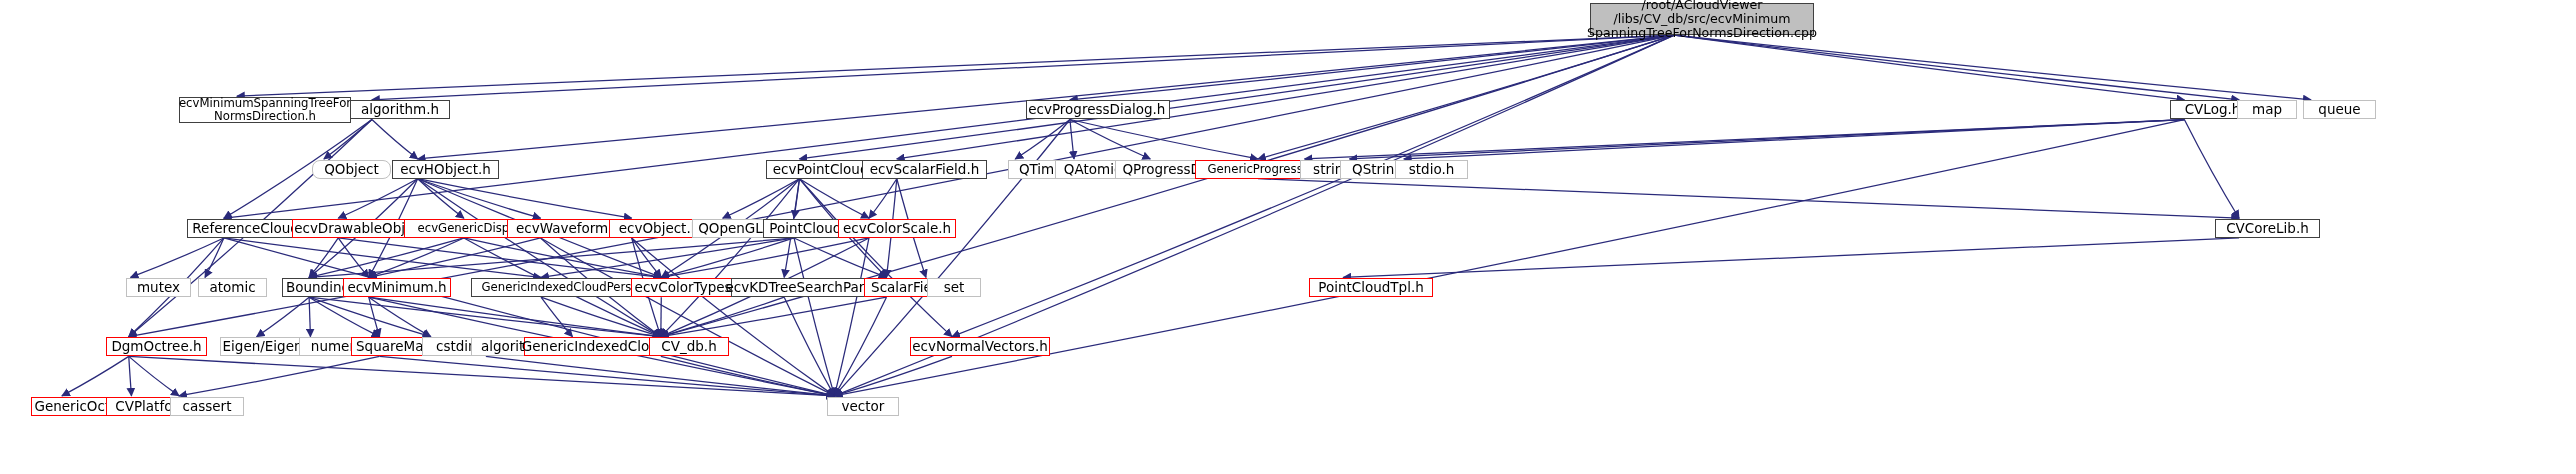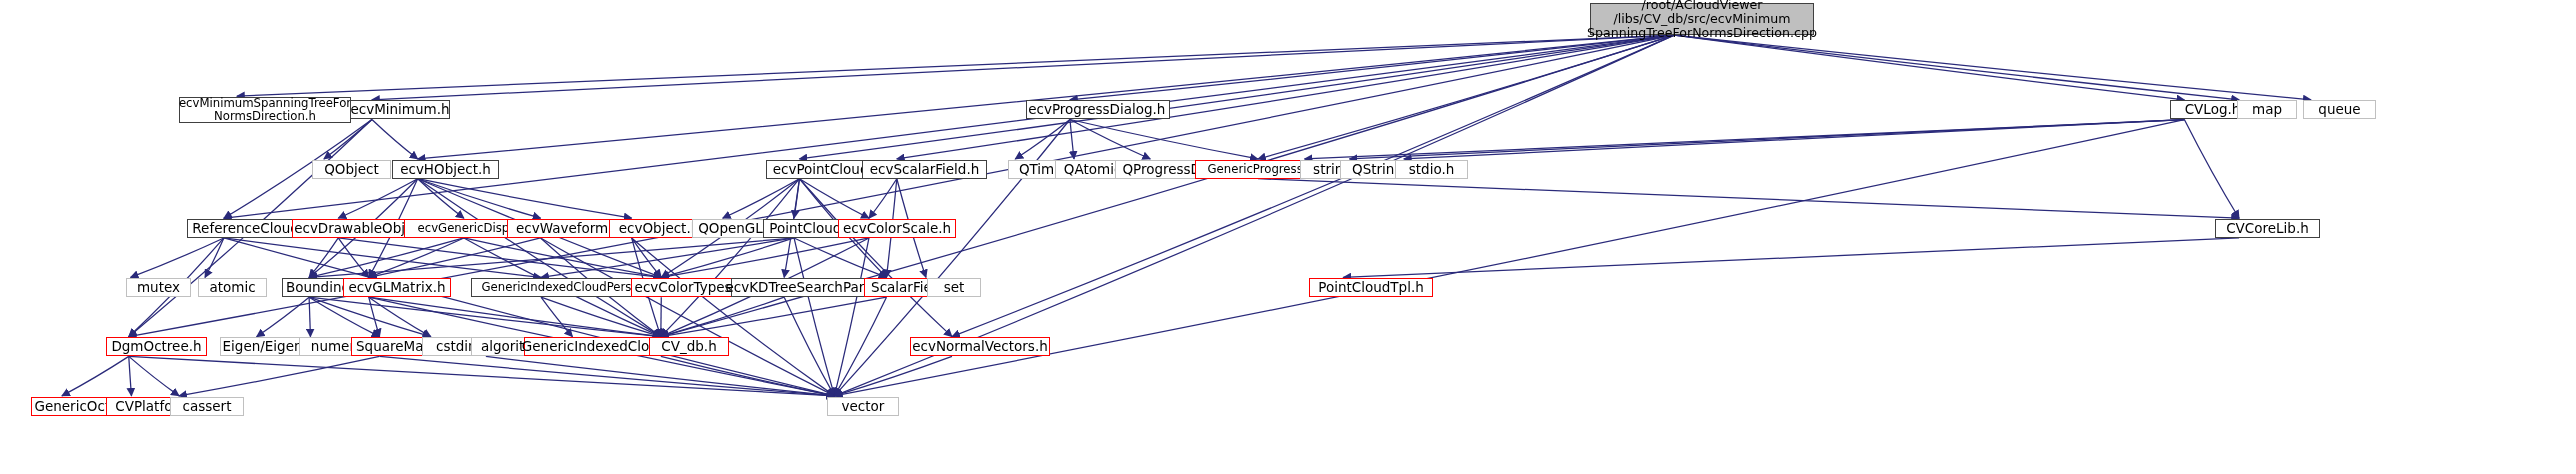--- a/index.html
+++ b/index.html
@@ -148,26 +148,26 @@
         <path d="M 736.5 397 Q 833.25 421.2 930 441" marker-end="url(#arrow)"></path>
         <path d="M 541.5 397 Q 743.52 421.2 930 441" marker-end="url(#arrow)"></path>
       </g>
   </svg>
   <div id="node-layer">
       <div class="node n-root" style="left: 1562px; top: 2.7px; width: 224px; height: 32px; font-size: 12.6px;"><span>/root/ACloudViewer
 /libs/CV_db/src/ecvMinimum
 SpanningTreeForNormsDirection.cpp</span></div>
       <div class="node n-hdr" style="left: 151px; top: 97px; width: 172px; height: 26px; font-size: 11.7px;"><span>ecvMinimumSpanningTreeFor
 NormsDirection.h</span></div>
-      <div class="node n-hdr" style="left: 322px; top: 100px; width: 100px; height: 19px;"><span>ecvMinimum.h</span></div>
+      <div class="node n-hdr" style="left: 322px; top: 100px; width: 100px; height: 19px;"><span>algorithm.h</span></div>
       <div class="node n-hdr" style="left: 998px; top: 100px; width: 144px; height: 19px; justify-content: flex-end;"><span>ecvProgressDialog.h</span></div>
       <div class="node n-hdr" style="left: 2142px; top: 100px; width: 85px; height: 19px;"><span>CVLog.h</span></div>
       <div class="node n-sys" style="left: 2209px; top: 100px; width: 60px; height: 19px;"><span>map</span></div>
       <div class="node n-sys" style="left: 2275px; top: 100px; width: 73px; height: 19px;"><span>queue</span></div>
-      <div class="node n-sys" style="left: 284px; top: 160px; width: 79px; height: 19px;"><span>QObject</span></div>
+      <div class="node n-sys" style="left: 284px; top: 160px; width: 79px; height: 19px; border-radius: 8px;"><span>QObject</span></div>
       <div class="node n-hdr" style="left: 364px; top: 160px; width: 107px; height: 19px;"><span>ecvHObject.h</span></div>
       <div class="node n-hdr" style="left: 738px; top: 160px; width: 122px; height: 19px;"><span>ecvPointCloud.h</span></div>
       <div class="node n-hdr" style="left: 834px; top: 160px; width: 125px; height: 19px;"><span>ecvScalarField.h</span></div>
       <div class="node n-sys" style="left: 980px; top: 160px; width: 71px; height: 19px;"><span>QTimer</span></div>
       <div class="node n-sys" style="left: 1027px; top: 160px; width: 93px; height: 19px;"><span>QAtomicInt</span></div>
       <div class="node n-sys" style="left: 1087px; top: 160px; width: 126px; height: 19px;"><span>QProgressDialog</span></div>
       <div class="node n-red" style="left: 1167px; top: 160px; width: 181px; height: 19px; font-size: 11.7px;"><span>GenericProgressCallback.h</span></div>
       <div class="node n-sys" style="left: 1272px; top: 160px; width: 65px; height: 19px;"><span>string</span></div>
       <div class="node n-sys" style="left: 1312px; top: 160px; width: 75px; height: 19px;"><span>QString</span></div>
       <div class="node n-sys" style="left: 1367px; top: 160px; width: 73px; height: 19px;"><span>stdio.h</span></div>
@@ -176,21 +176,21 @@
       <div class="node n-red" style="left: 376px; top: 219px; width: 176px; height: 19px; font-size: 11.7px;"><span>ecvGenericDisplayTools.h</span></div>
       <div class="node n-red" style="left: 479px; top: 219px; width: 123px; height: 19px;"><span>ecvWaveform.h</span></div>
       <div class="node n-red" style="left: 581px; top: 219px; width: 100px; height: 19px;"><span>ecvObject.h</span></div>
       <div class="node n-sys" style="left: 664px; top: 219px; width: 118px; height: 19px;"><span>QOpenGLBuffer</span></div>
       <div class="node n-hdr" style="left: 735px; top: 219px; width: 118px; height: 19px;"><span>PointCloudTpl.h</span></div>
       <div class="node n-red" style="left: 810px; top: 219px; width: 118px; height: 19px;"><span>ecvColorScale.h</span></div>
       <div class="node n-hdr" style="left: 2187px; top: 219px; width: 105px; height: 19px;"><span>CVCoreLib.h</span></div>
       <div class="node n-sys" style="left: 98px; top: 278px; width: 65px; height: 19px;"><span>mutex</span></div>
       <div class="node n-sys" style="left: 170px; top: 278px; width: 69px; height: 19px;"><span>atomic</span></div>
       <div class="node n-hdr" style="left: 254px; top: 278px; width: 110px; height: 19px;"><span>BoundingBox.h</span></div>
-      <div class="node n-red" style="left: 315px; top: 278px; width: 108px; height: 19px;"><span>ecvGLMatrix.h</span></div>
+      <div class="node n-red" style="left: 315px; top: 278px; width: 108px; height: 19px;"><span>ecvMinimum.h</span></div>
       <div class="node n-hdr" style="left: 443px; top: 278px; width: 196px; height: 19px; font-size: 11.7px;"><span>GenericIndexedCloudPersist.h</span></div>
       <div class="node n-red" style="left: 603px; top: 278px; width: 117px; height: 19px;"><span>ecvColorTypes.h</span></div>
       <div class="node n-hdr" style="left: 703px; top: 278px; width: 162px; height: 19px;"><span>ecvKDTreeSearchParam.h</span></div>
       <div class="node n-red" style="left: 836px; top: 278px; width: 100px; height: 19px;"><span>ScalarField.h</span></div>
       <div class="node n-sys" style="left: 899px; top: 278px; width: 54px; height: 19px;"><span>set</span></div>
       <div class="node n-red" style="left: 78px; top: 337px; width: 101px; height: 19px;"><span>DgmOctree.h</span></div>
       <div class="node n-sys" style="left: 192px; top: 337px; width: 129px; height: 19px;"><span>Eigen/Eigenvalues</span></div>
       <div class="node n-sys" style="left: 271px; top: 337px; width: 79px; height: 19px;"><span>numeric</span></div>
       <div class="node n-red" style="left: 323px; top: 337px; width: 113px; height: 19px;"><span>SquareMatrix.h</span></div>
       <div class="node n-sys" style="left: 394px; top: 337px; width: 74px; height: 19px;"><span>cstdint</span></div>

